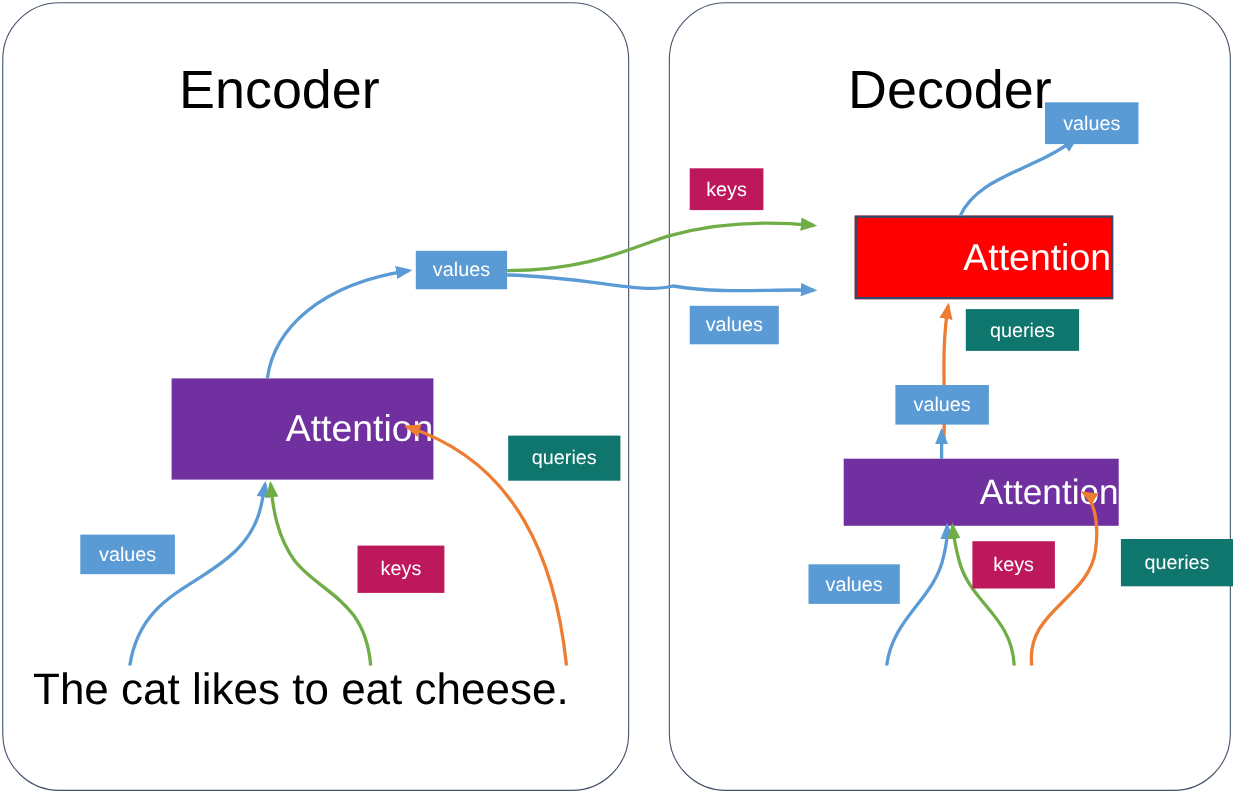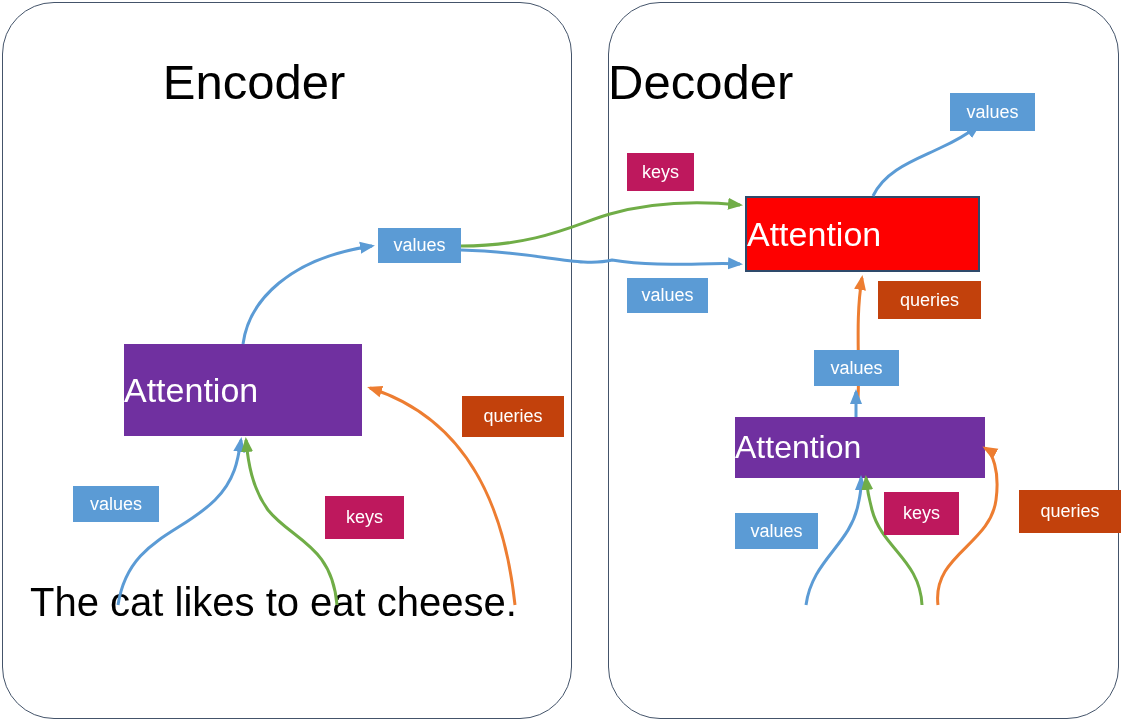--- a/index.html
+++ b/index.html
@@ -28,60 +28,61 @@
   #decoder-panel { left: 608px; top: 2px; width: 511px; height: 717px; }
 
   .panel-title {
     position: absolute;
     font-size: 49px;
     color: #000000;
     white-space: nowrap;
     letter-spacing: 0px;
   }
   #encoder-title { left: 0; top: 54px; width: 508px; text-align: center; }
-  #decoder-title { left: 608px; top: 54px; width: 511px; text-align: left; }
+  #decoder-title { left: 608px; top: 54px; width: 511px; text-align: center; }
 
   .sentence {
     position: absolute;
     font-size: 40px;
     color: #000000;
     white-space: nowrap;
   }
-  #encoder-sentence { left: 30px;  top: 580px; }
+  #encoder-sentence { left: 30px;  top: 605px; }
   #decoder-sentence { left: 779px; top: 605px; }
 
   .attn-box {
     position: absolute;
     display: flex;
     align-items: center;
-    justify-content: flex-start;
+    justify-content: flex-end;
     color: #ffffff;
     font-size: 34px;
     box-sizing: border-box;
+    margin-left: 32px;
   }
   .attn-purple { background: #7030a0; }
   .attn-red    { background: #fe0000; border: 2px solid #2e4a6b; }
 
   #encoder-attention  { left: 124px; top: 344px; width: 238px; height: 92px; }
   #decoder-self-attn  { left: 735px; top: 417px; width: 250px; height: 61px; font-size: 32px; }
   #decoder-cross-attn { left: 745px; top: 196px; width: 235px; height: 76px; }
 
   .tag {
     position: absolute;
     display: flex;
     align-items: center;
     justify-content: center;
     color: #ffffff;
     font-size: 18px;
     box-sizing: border-box;
     z-index: 5;
   }
   .tag-values  { background: #5b9bd5; }
   .tag-keys    { background: #be185d; }
-  .tag-queries { background: #c2410c; }
+  .tag-queries { background: #0f766e; }
 
   
   #enc-values-in   { left: 73px;  top: 486px; width: 86px; height: 36px; }
   #enc-keys-in     { left: 325px; top: 496px; width: 79px; height: 43px; }
   #enc-queries-in  { left: 462px; top: 396px; width: 102px; height: 41px; }
   #enc-values-out  { left: 378px; top: 228px; width: 83px; height: 35px; }
 
   
   #dec-keys-cross    { left: 627px; top: 153px; width: 67px; height: 38px; }
   #dec-values-cross  { left: 627px; top: 278px; width: 81px; height: 35px; }

